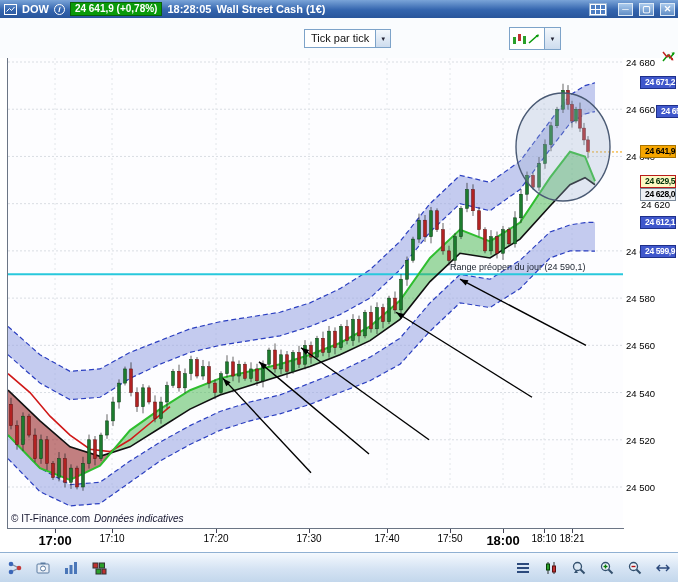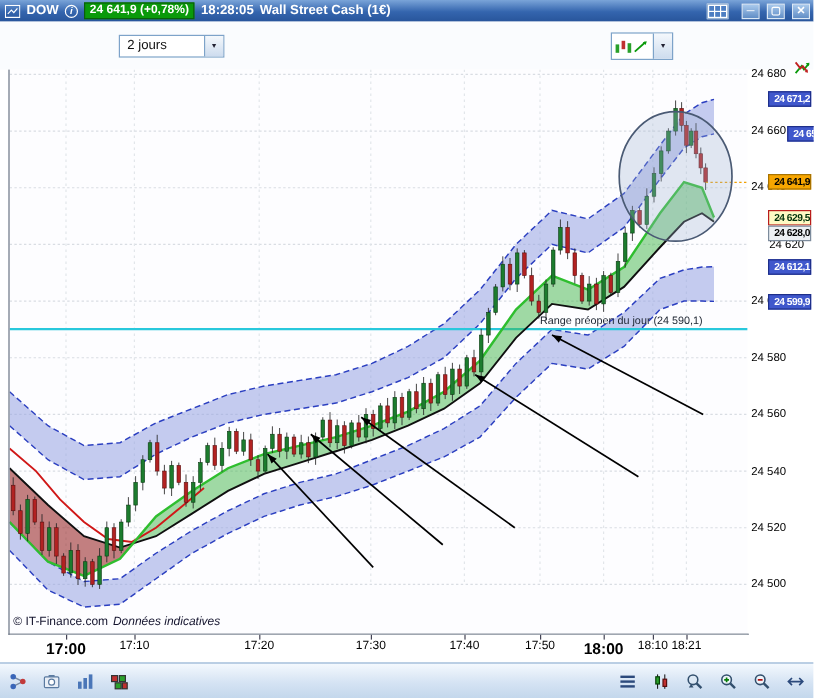--- a/index.html
+++ b/index.html
@@ -79,22 +79,22 @@
         <b></b>
         <b></b>
         <b></b>
       </span>
     <span class="win-btn">─</span>
     <span class="win-btn">▢</span>
     <span class="win-btn">✕</span>
   </div>
 
   <div class="toolbar">
-    <div class="dropdown" id="dd-period">
-      <span class="dd-value">2 jours</span>
+    <div class="dropdown" id="dd-style">
+      <span class="dd-value">Tick par tick</span>
       <span class="dd-btn">▼</span>
     </div>
     <div class="style-btn">
       <span class="img">
         <svg width="32" height="16" viewBox="0 0 32 16">
           <rect x="2" y="6" width="3" height="7" fill="#2aa02a"></rect>
             <rect x="7" y="3" width="3" height="7" fill="#c03030"></rect>
             <rect x="12" y="5" width="3" height="8" fill="#2aa02a"></rect>
           <path d="M18 12 L27 4" stroke="#0a9a0a" stroke-width="1.5" fill="none"></path>
             <polygon points="28,3.4 24.6,4.2 27,6.6" fill="#0a9a0a"></polygon>

